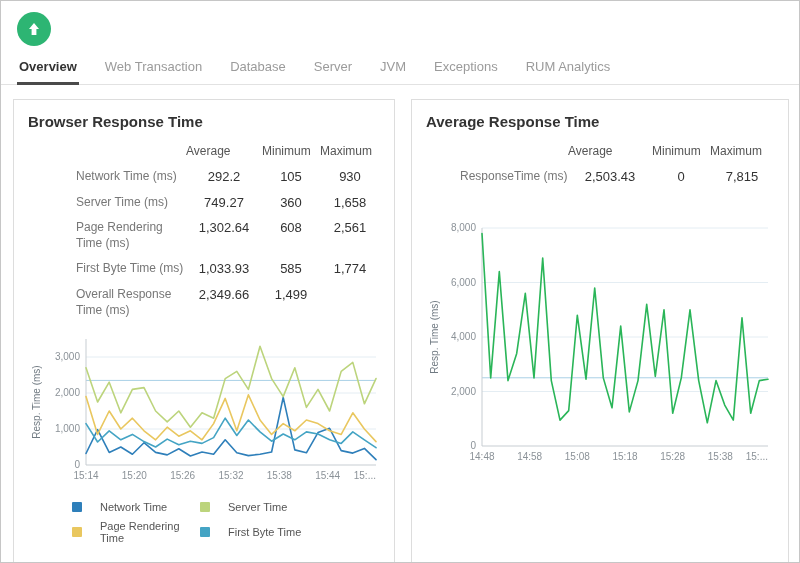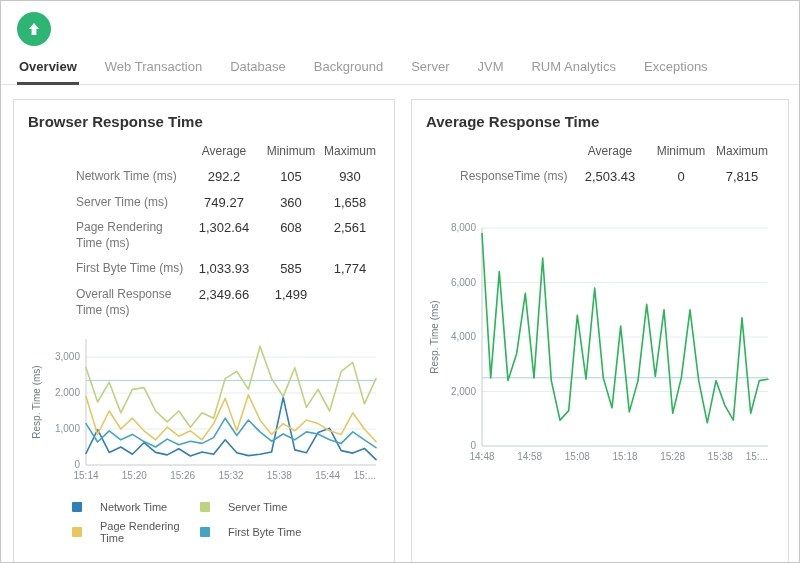--- a/index.html
+++ b/index.html
@@ -24,21 +24,21 @@
 
   
   .content { flex:1; background:#fff; padding:14px 10px 0 12px; display:flex; gap:16px; align-items:flex-start; }
   .card { background:#fff; border:1px solid #ddd; width:382px; height:498px; padding:13px 14px; overflow:hidden; }
   .card.right { width:378px; }
   .panel-title { margin:0 0 10px 0; font-size:15px; font-weight:bold; color:#333; }
 
   
   .stat-table { display:grid; grid-template-columns:1fr 76px 58px 60px; }
   .stat-table .cell { padding:5px 0; }
-  .stat-table .hd { font-size:12px; color:#555; text-align:center; padding:4px 0 6px 0; }
+  .stat-table .hd { font-size:12px; color:#555; text-align:left; padding:4px 0 6px 0; }
   .stat-table .lbl { font-size:12px; color:#777; padding-left:48px; line-height:1.3; }
   .card.right .stat-table { grid-template-columns:1fr 84px 58px 64px; }
   .card.right .stat-table .lbl { padding-left:34px; }
   .stat-table .val { font-size:13px; color:#333; text-align:center; }
 
   
   svg.chart { display:block; overflow:visible; }
   .chart-left-wrap { margin-top:6px; }
   .chart-right-wrap { margin-top:26px; }
 
@@ -57,25 +57,24 @@
       <svg width="16" height="16" viewBox="0 0 16 16">
         <path d="M8 2 L13 8 H10.4 V14 H5.6 V8 H3 Z" fill="#ffffff"></path>
       </svg>
     </div>
   </header>
 
   <nav class="tabs">
     <span class="tab active">Overview</span>
     <span class="tab">Web Transaction</span>
     <span class="tab">Database</span>
-    <span class="tab">Background</span>
     <span class="tab">Server</span>
     <span class="tab">JVM</span>
+    <span class="tab">Exceptions</span>
     <span class="tab">RUM Analytics</span>
-    <span class="tab">Exceptions</span>
   </nav>
 
   <main class="content">
 
     <section class="card">
       <h2 class="panel-title">Browser Response Time</h2>
 
       <div class="stat-table">
         <div class="cell hd"></div>
         <div class="cell hd">Average</div>

